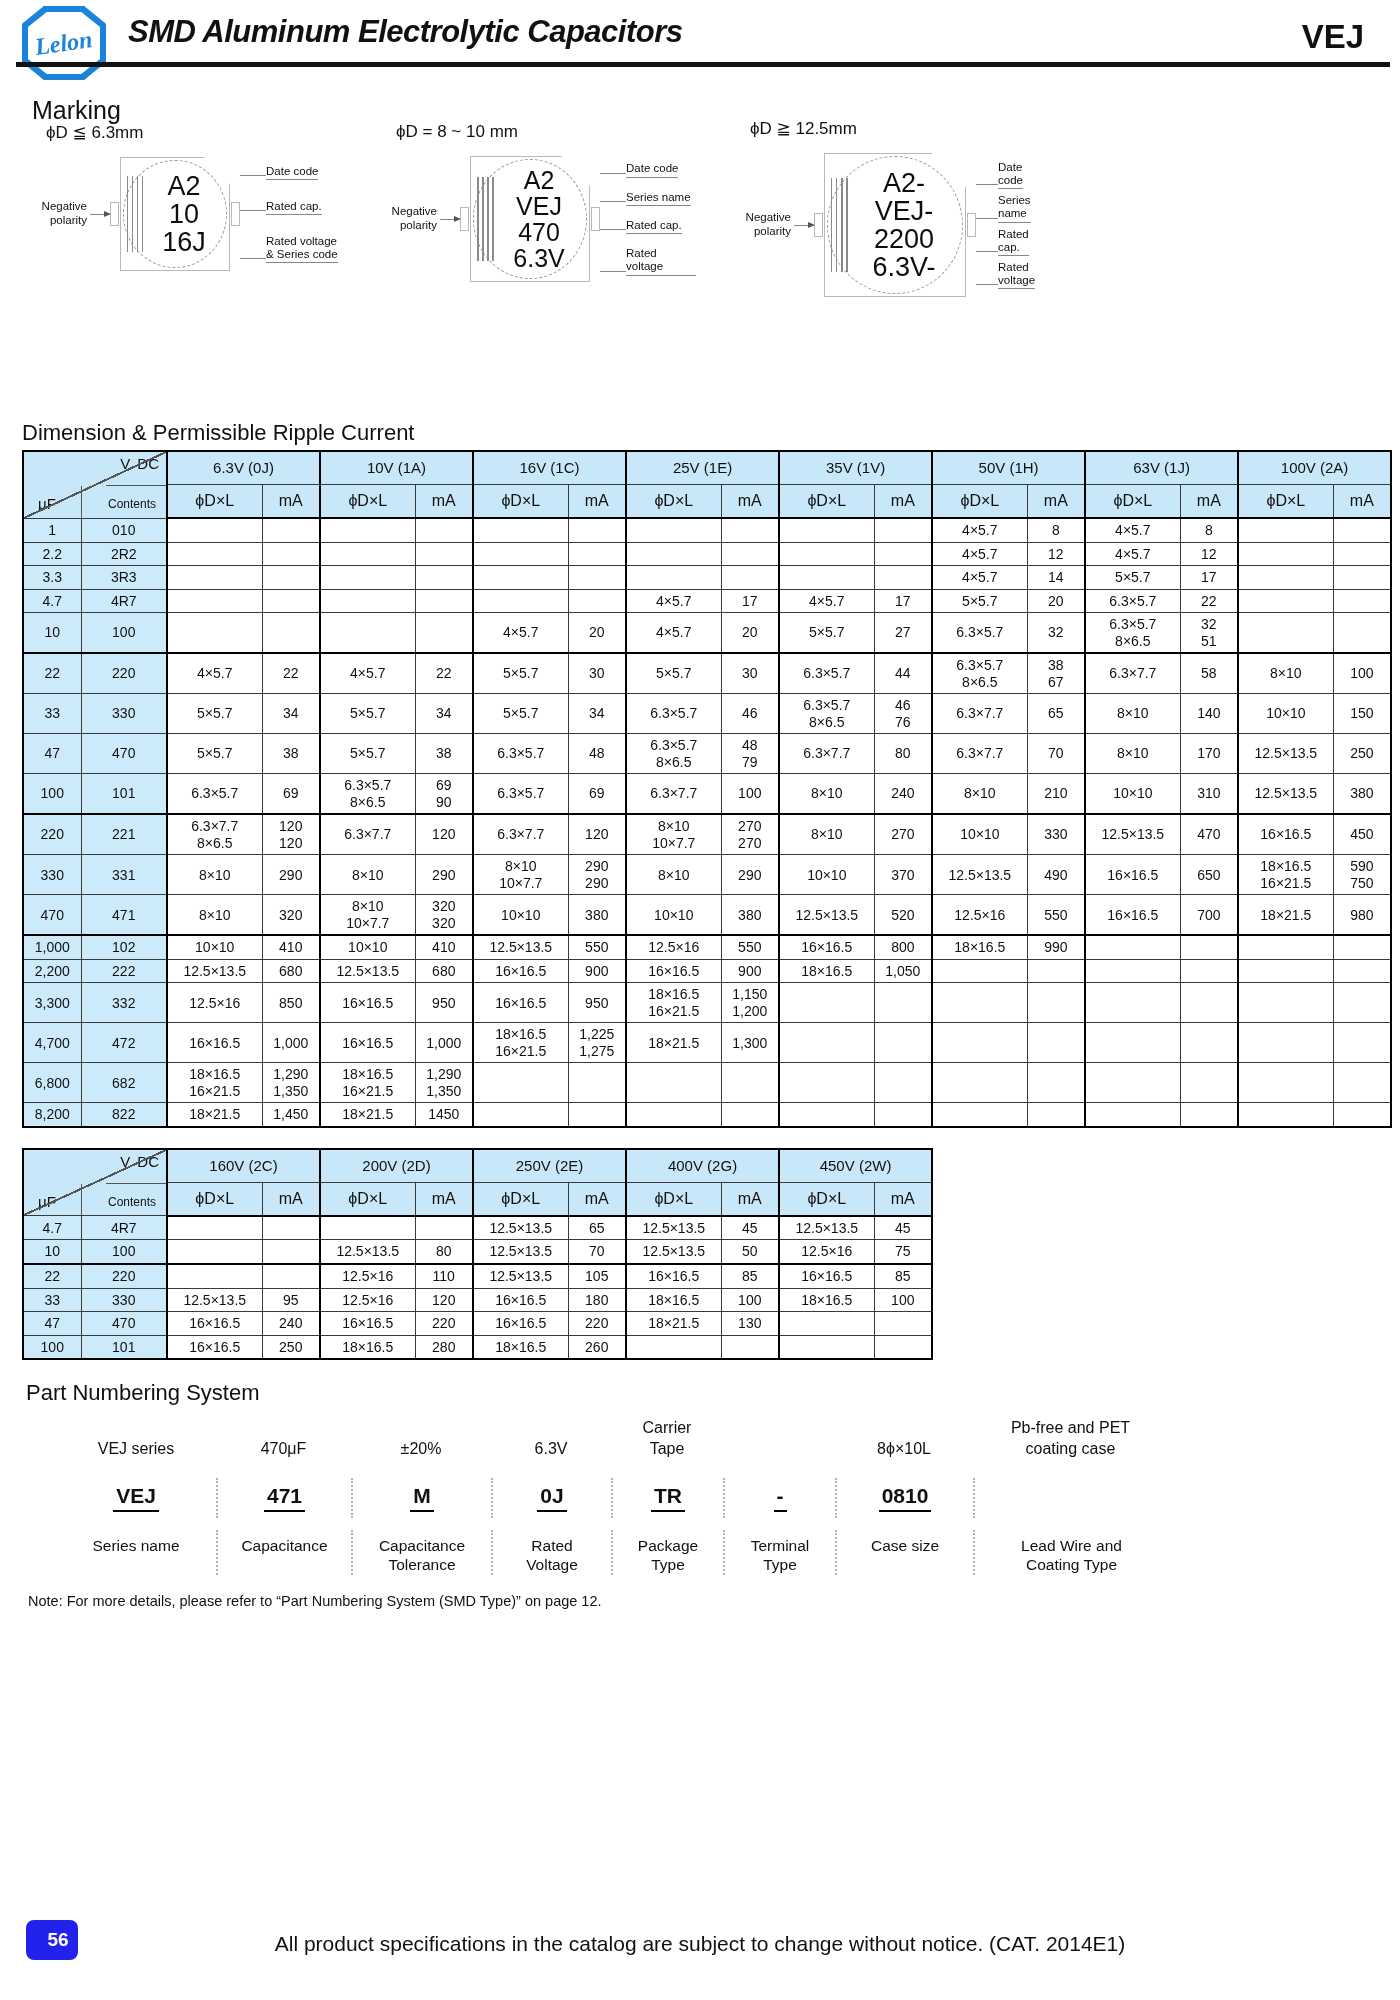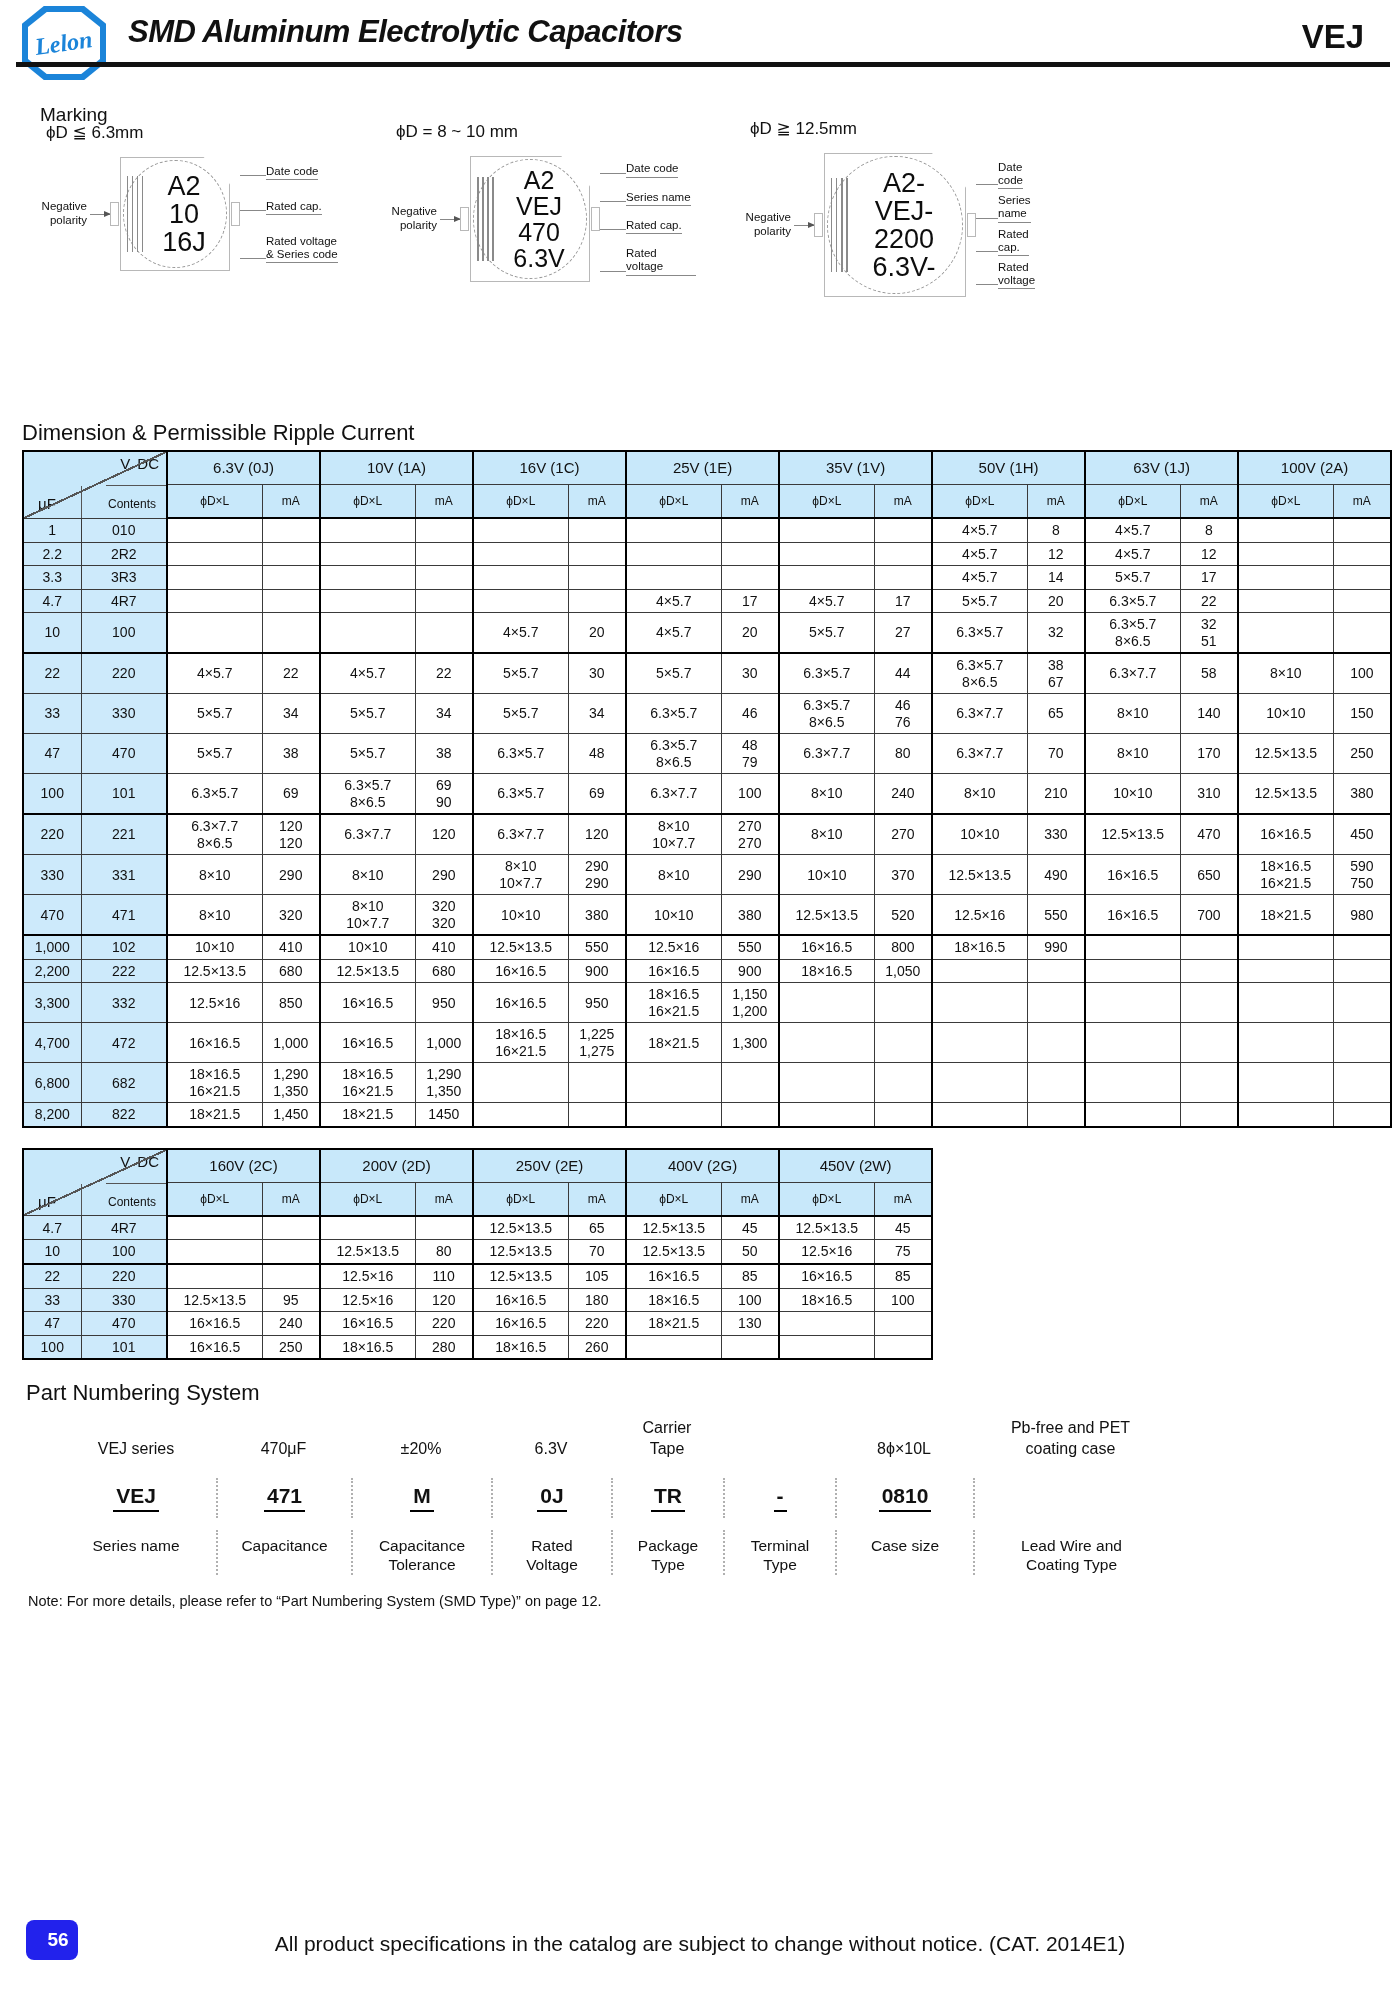--- a/index.html
+++ b/index.html
@@ -17,21 +17,21 @@
         display:flex;align-items:center;justify-content:center;}
   .logo-txt{font-family:"Liberation Serif",serif;font-style:italic;font-weight:700;
         font-size:24px;color:#1b84d9;transform:rotate(-8deg);}
   .title{position:absolute;left:128px;top:14px;margin:0;font-size:31px;font-style:italic;
         font-weight:700;letter-spacing:-.5px;}
   .series{position:absolute;right:36px;top:18px;font-size:33px;font-weight:700;}
   .rule{position:absolute;left:16px;right:10px;top:62px;height:5px;background:#111;}
 
   
   .marking{position:absolute;top:92px;left:0;right:0;height:328px;}
-  .marking h2{position:absolute;left:28px;top:0;margin:12px;font-size:19px;font-weight:400;}
+  .marking h2{position:absolute;left:28px;top:0;margin:4px;font-size:25px;font-weight:400;}
   .diagram{position:absolute;}
   .size-label{font-size:17px;margin-bottom:10px;margin-left:14px;}
   .diag-row{display:flex;align-items:center;gap:6px;}
   .neg-label{display:flex;align-items:center;justify-content:flex-end;gap:3px;width:78px;
         font-size:11.5px;line-height:1.2;text-align:right;}
   .leader{width:20px;height:1px;background:#888;position:relative;flex:0 0 20px;}
   .leader::after{content:'';position:absolute;right:-1px;top:-3px;border-left:7px solid #555;
         border-top:3.5px solid transparent;border-bottom:3.5px solid transparent;}
   .cap{position:relative;flex:0 0 auto;}
   .sz1{width:118px;height:122px;}
@@ -59,21 +59,21 @@
   .content{position:absolute;top:420px;left:22px;width:1368px;}
   .dim-head{display:flex;justify-content:space-between;align-items:flex-end;margin-bottom:4px;}
   .dim-head h2{margin:0;font-size:22px;font-weight:400;}
   .notes{width:465px;font-size:17px;line-height:1.85;}
 
   table.dim{border-collapse:collapse;table-layout:fixed;border:2px solid #000;
         font-size:14px;margin-top:2px;}
   table.dim th,table.dim td{border:1px solid #3a3a3a;text-align:center;vertical-align:middle;
         padding:3px 1px;line-height:1.18;white-space:pre-line;overflow:hidden;}
   table.dim th{background:#c8e8fa;font-weight:400;height:26px;font-size:15px;}
-  table.dim th.sub{font-size:12px;}
+  table.dim th.sub{font-size:16px;}
   table.dim td.blue{background:#cdeafb;}
   table.dim td.grp,table.dim th.grp{border-left:2px solid #000;}
   table.dim thead tr:last-child th{border-bottom:2px solid #000;}
   table.dim tr.thick-bottom td{border-bottom:2px solid #000;}
   th.corner{position:relative;border-right:2px solid #000 !important;padding:0;}
   th.corner .c-vdc{position:absolute;top:3px;right:7px;font-size:15px;}
   th.corner .c-uf{position:absolute;bottom:5px;left:14px;font-size:15px;}
   th.corner .c-ct{position:absolute;bottom:6px;right:10px;font-size:12px;}
   th.corner i{position:absolute;display:block;}
   th.corner .diag{inset:0;background:linear-gradient(to bottom right,transparent calc(50% - 1px),

